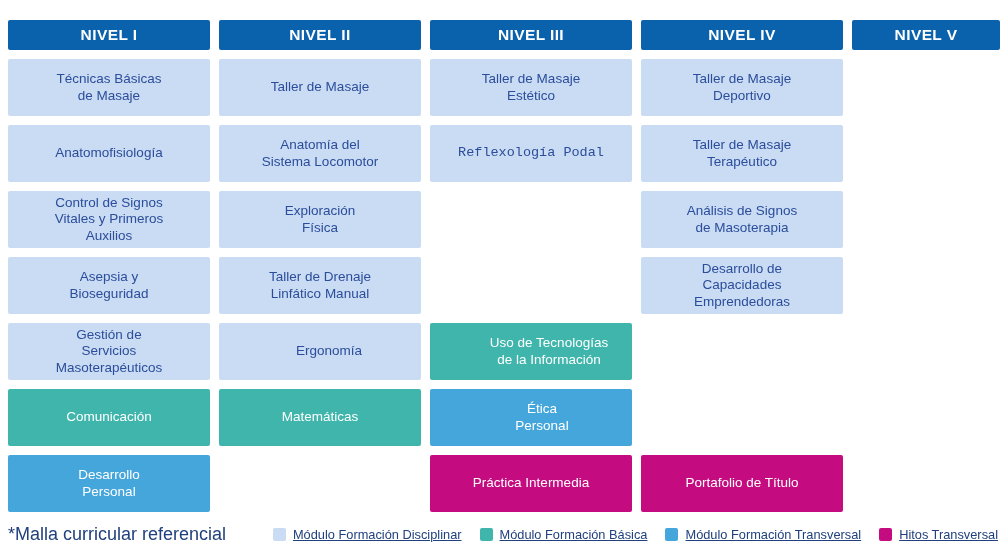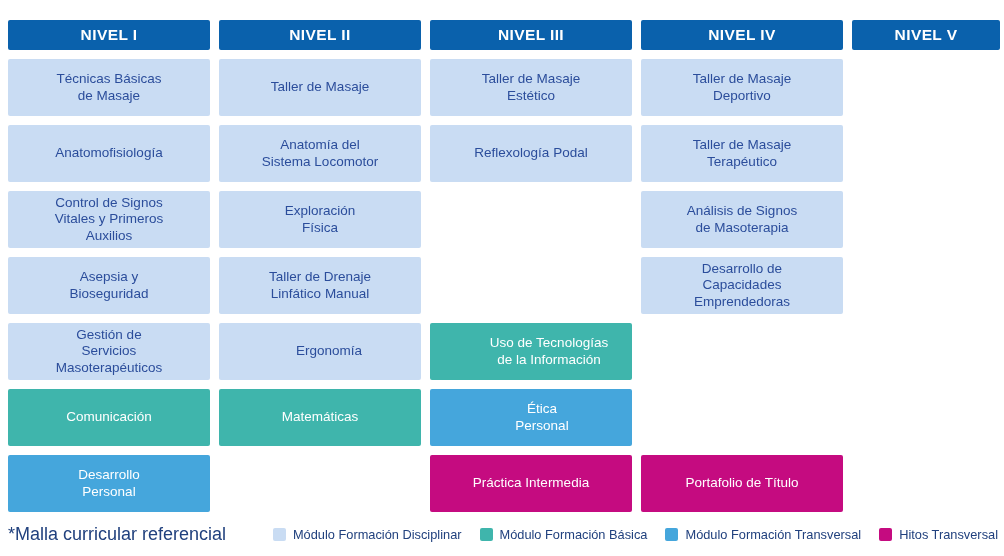--- a/index.html
+++ b/index.html
@@ -75,20 +75,21 @@
     gap: 18px;
   }
   .legend-item {
     display: flex;
     align-items: center;
     gap: 7px;
   }
   .legend-label {
     color: var(--footer-text);
     font-size: 12.8px;
+    text-decoration: underline;
   }
   .swatch {
     width: 13px;
     height: 13px;
     border-radius: 2px;
     display: inline-block;
   }
   .swatch.disciplinar { background: var(--disciplinar); }
   .swatch.basica      { background: var(--basica); }
   .swatch.transversal { background: var(--transversal); }
@@ -120,21 +121,21 @@
 Sistema Locomotor</div>
       <div class="cell disciplinar" style="grid-area: 4 / 2;">Exploración
 Física</div>
       <div class="cell disciplinar" style="grid-area: 5 / 2;">Taller de Drenaje
 Linfático Manual</div>
       <div class="cell disciplinar" style="grid-area: 6 / 2; padding-left: 24px;">Ergonomía</div>
       <div class="cell basica" style="grid-area: 7 / 2;">Matemáticas</div>
       <div class="hdr" style="grid-area: 1 / 3;">NIVEL III</div>
       <div class="cell disciplinar" style="grid-area: 2 / 3;">Taller de Masaje
 Estético</div>
-      <div class="cell disciplinar" style="grid-area: 3 / 3;">Reflexología Podal</div>
+      <div class="cell disciplinar" style="grid-area: 3 / 3; font-family: Liberation Mono, monospace;">Reflexología Podal</div>
       <div class="cell basica" style="grid-area: 6 / 3; padding-left: 42px;">Uso de Tecnologías
 de la Información</div>
       <div class="cell transversal" style="grid-area: 7 / 3; padding-left: 28px;">Ética
 Personal</div>
       <div class="cell hitos" style="grid-area: 8 / 3;">Práctica Intermedia</div>
       <div class="hdr" style="grid-area: 1 / 4;">NIVEL IV</div>
       <div class="cell disciplinar" style="grid-area: 2 / 4;">Taller de Masaje
 Deportivo</div>
       <div class="cell disciplinar" style="grid-area: 3 / 4;">Taller de Masaje
 Terapéutico</div>

